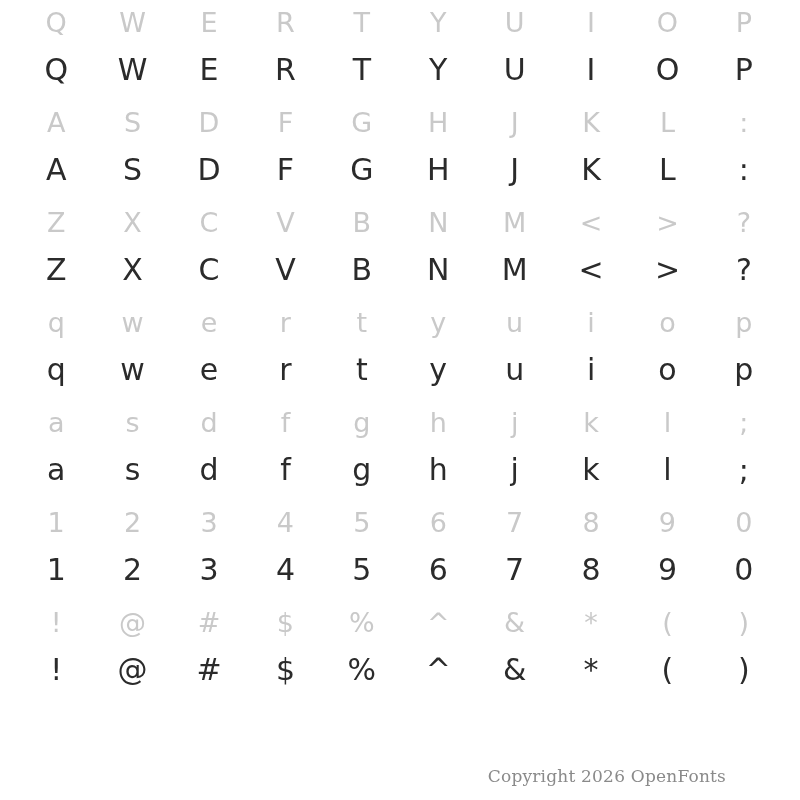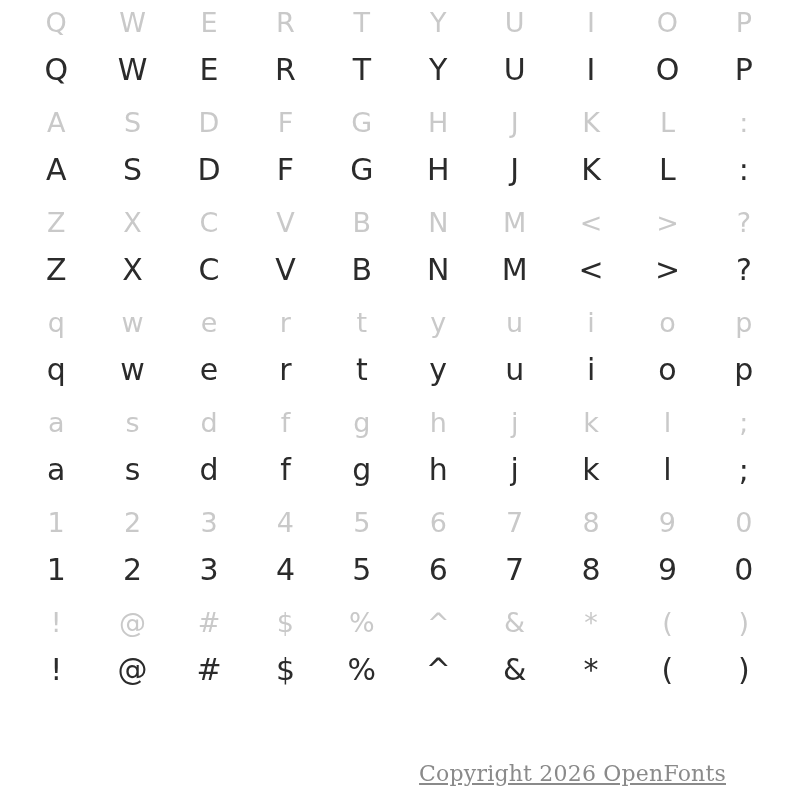--- a/index.html
+++ b/index.html
@@ -59,24 +59,23 @@
   #footer {
     position: absolute;
     left: 0;
     right: 0;
     bottom: 14px;
     text-align: right;
     padding-right: 74px;
   }
   #copyright {
     color: #8a8a8a;
-    font-size: 22px;
+    font-size: 17px;
     font-family: "DejaVu Serif", serif;
     letter-spacing: 0.2px;
-    text-decoration: underline;
   }
 </style>
 </head>
 <body>
 
 <div id="specimen">
 
   <div class="row-pair">
     <div class="glyph-row light-row">
       <div class="cell">Q</div>

